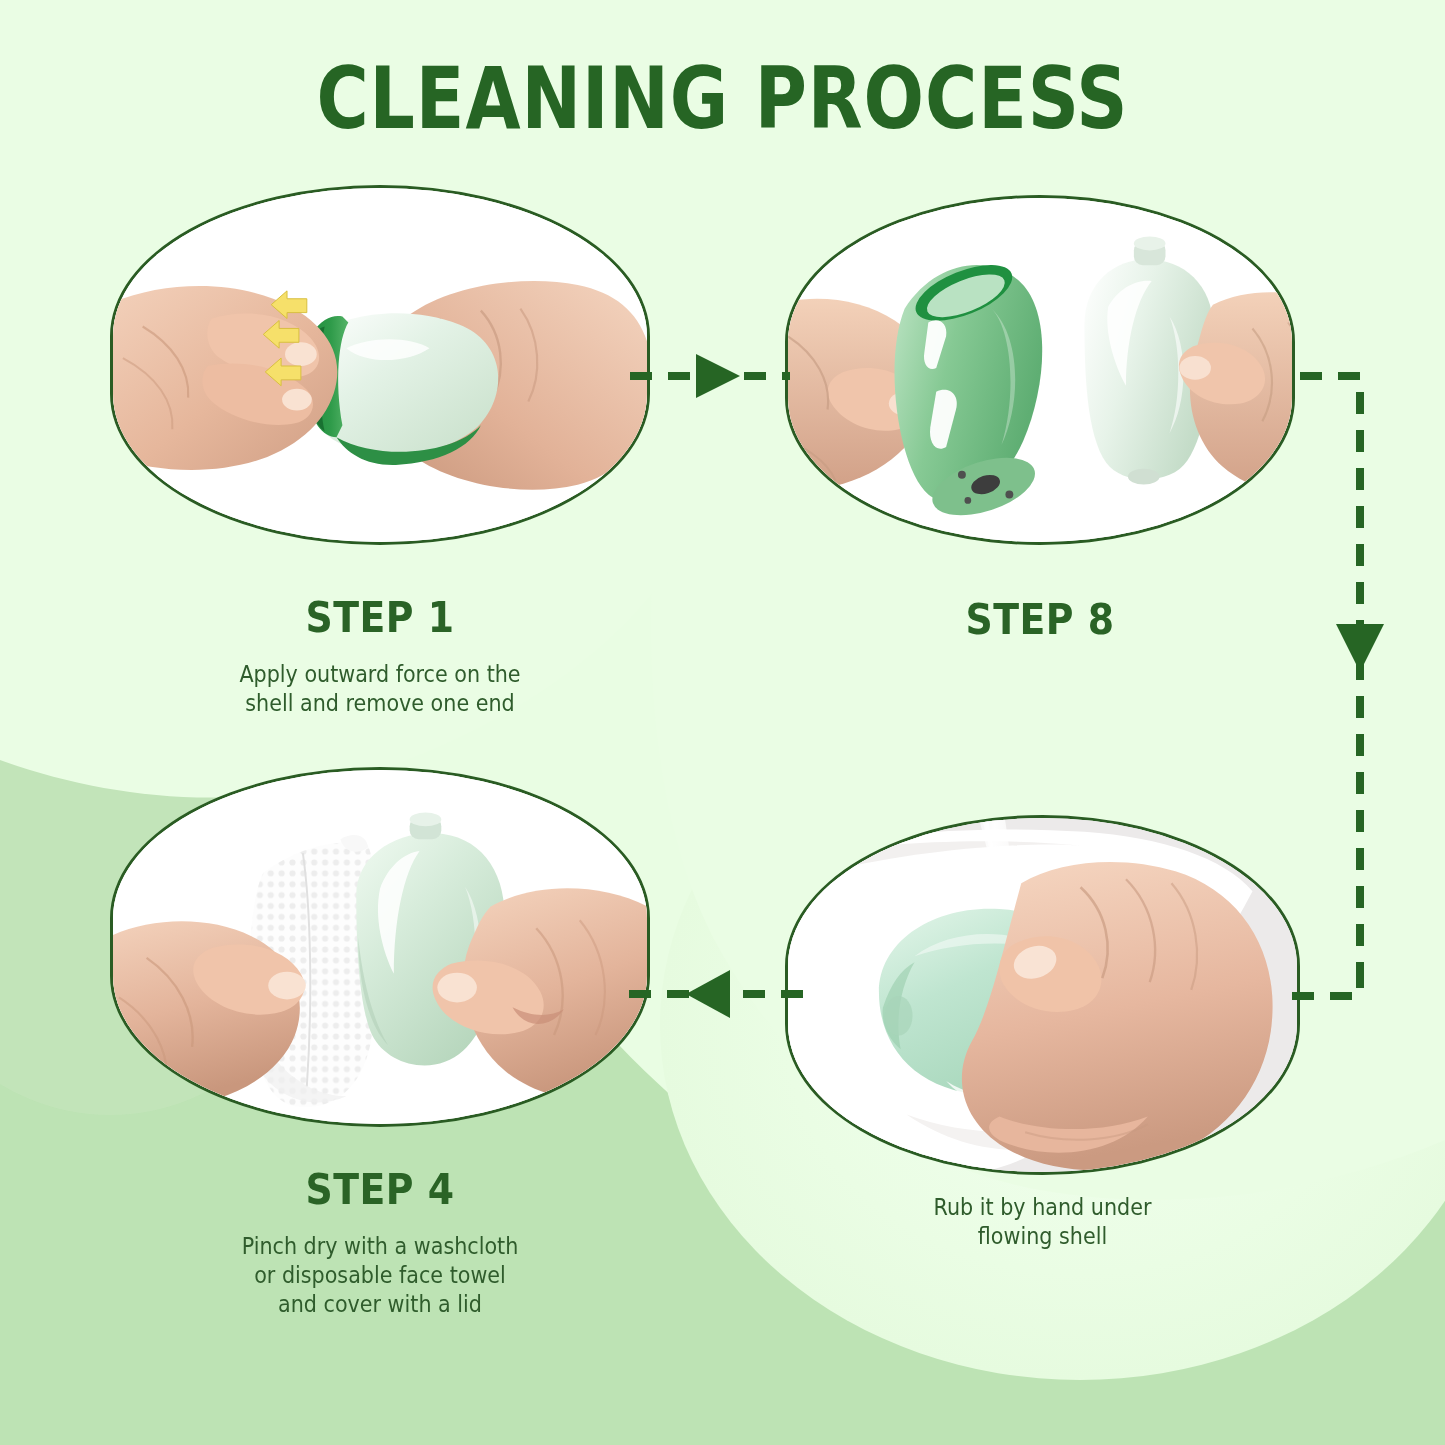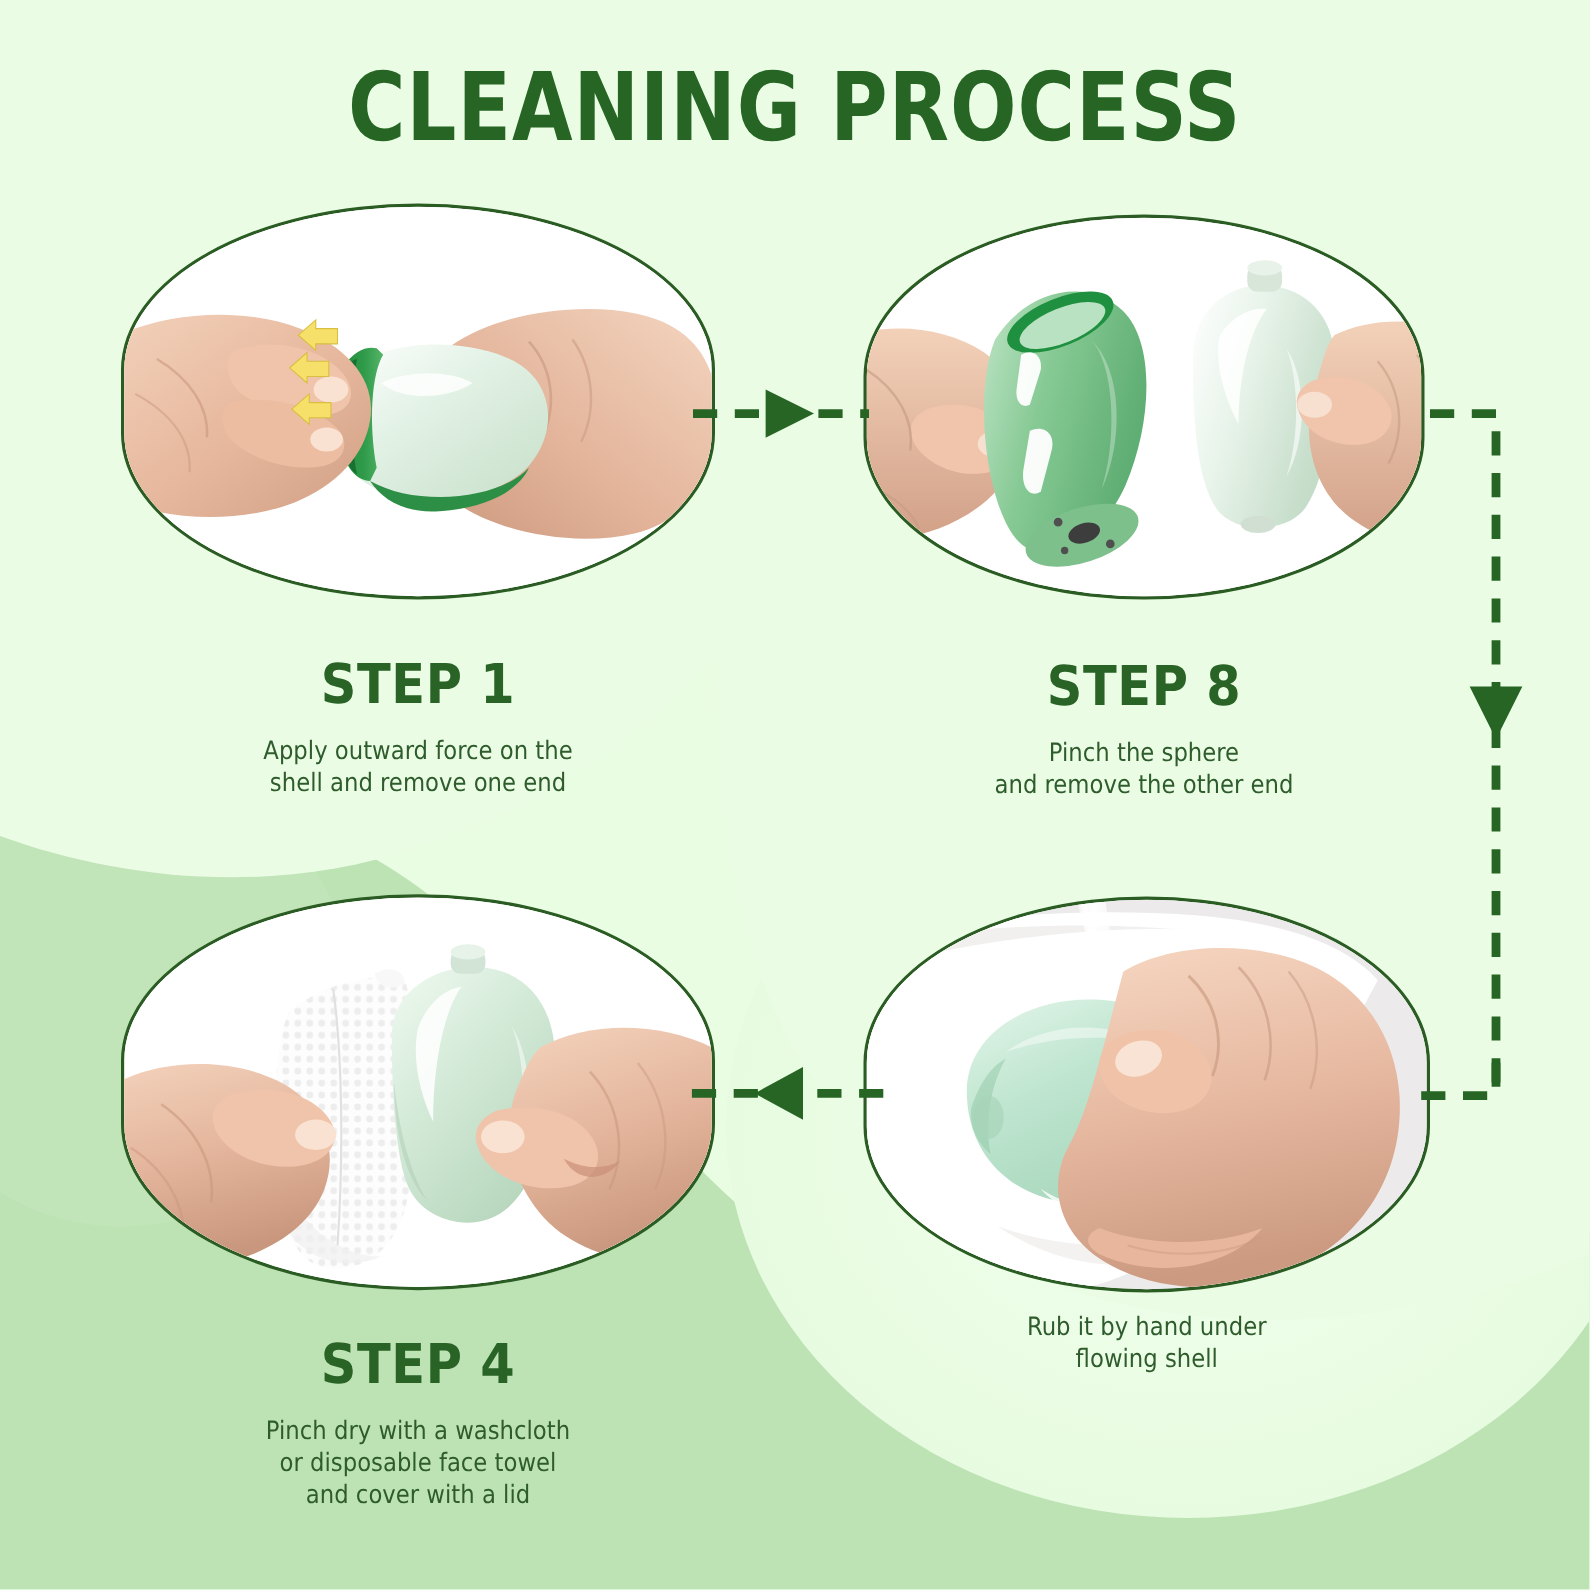--- a/index.html
+++ b/index.html
@@ -24,21 +24,21 @@
     color:#266524;
     transform:scaleX(0.92);
     transform-origin:50% 50%;
     white-space:nowrap;
   }
 
   
   .card { position:absolute; }
   .card.s1 { left:110px;  top:185px;  width:540px; }
   .card.s2 { left:785px;  top:195px;  width:510px; }
-  .card.s4 { left:110px;  top:813px;  width:540px; }
+  .card.s4 { left:110px;  top:767px;  width:540px; }
   .card.s3 { left:785px;  top:815px;  width:515px; }
 
   
   .frame {
     position:relative;
     width:100%;
     overflow:hidden;
     background:#ffffff;
     border:3px solid #2a5c23;
     border-radius:50% / 42%;
@@ -49,21 +49,21 @@
   .card.s3 .frame { height:360px; }
 
   .frame .photo { position:absolute; inset:0; }
 
   
   .steplabel {
     margin-top:48px;
     text-align:center;
     font-family:"DejaVu Sans Condensed","Liberation Sans","DejaVu Sans", sans-serif;
     font-weight:bold;
-    font-size:50px;
+    font-size:42px;
     letter-spacing:0.5px;
     color:#2a6326;
   }
   .card.s2 .steplabel { margin-top:50px; }
   .card.s3 .steplabel { margin-top:40px; }
   .card.s4 .steplabel { margin-top:38px; }
 
   .caption {
     margin-top:18px;
     text-align:center;
@@ -272,22 +272,20 @@
                   C520,310 470,298 440,272 C408,244 400,196 412,158 C418,136 422,118 430,108 Z"></path>
             <path fill="#f0c5ab" d="M410,150 C440,140 470,152 480,172 C488,188 478,204 458,208
                   C432,212 406,200 398,180 C392,166 398,156 410,150 Z"></path>
             <ellipse cx="412" cy="172" rx="16" ry="12" fill="#f8e0d0"></ellipse>
             <path fill="none" stroke="#c39a80" stroke-width="2.2" opacity="0.55" d="M470,132 C492,158 496,196 480,226"></path>
             <path fill="none" stroke="#c39a80" stroke-width="2" opacity="0.5" d="M506,126 C528,156 530,198 514,230"></path>
           </g>
         </svg>
       </div>
       <div class="steplabel">STEP 8</div>
-      <div class="caption">Pinch the sphere
-and remove the other end</div>
     </div>
 
     <div class="card s3">
       <div class="frame">
         <svg class="photo" viewBox="0 0 515 360" preserveAspectRatio="xMidYMid slice">
           <defs>
             <linearGradient id="s3egg" x1="0" y1="0" x2="0.6" y2="1">
               <stop offset="0%" stop-color="#e4f6ea"></stop>
                 <stop offset="45%" stop-color="#bfe5d0"></stop>
               <stop offset="100%" stop-color="#a6d6ba"></stop>

